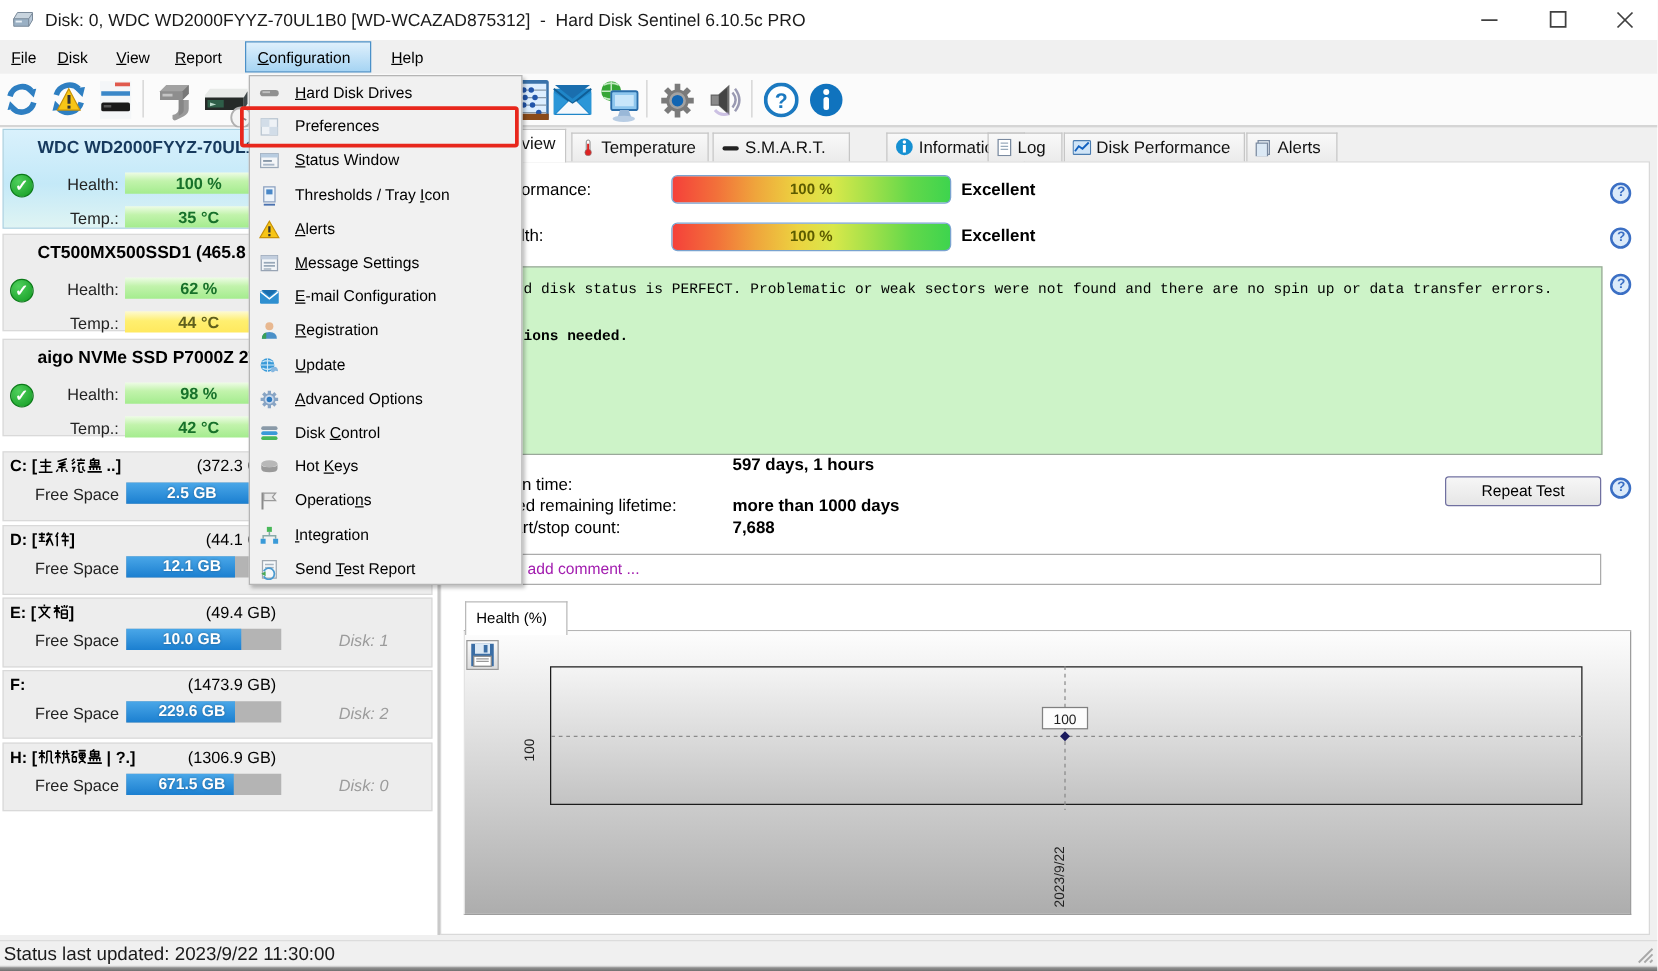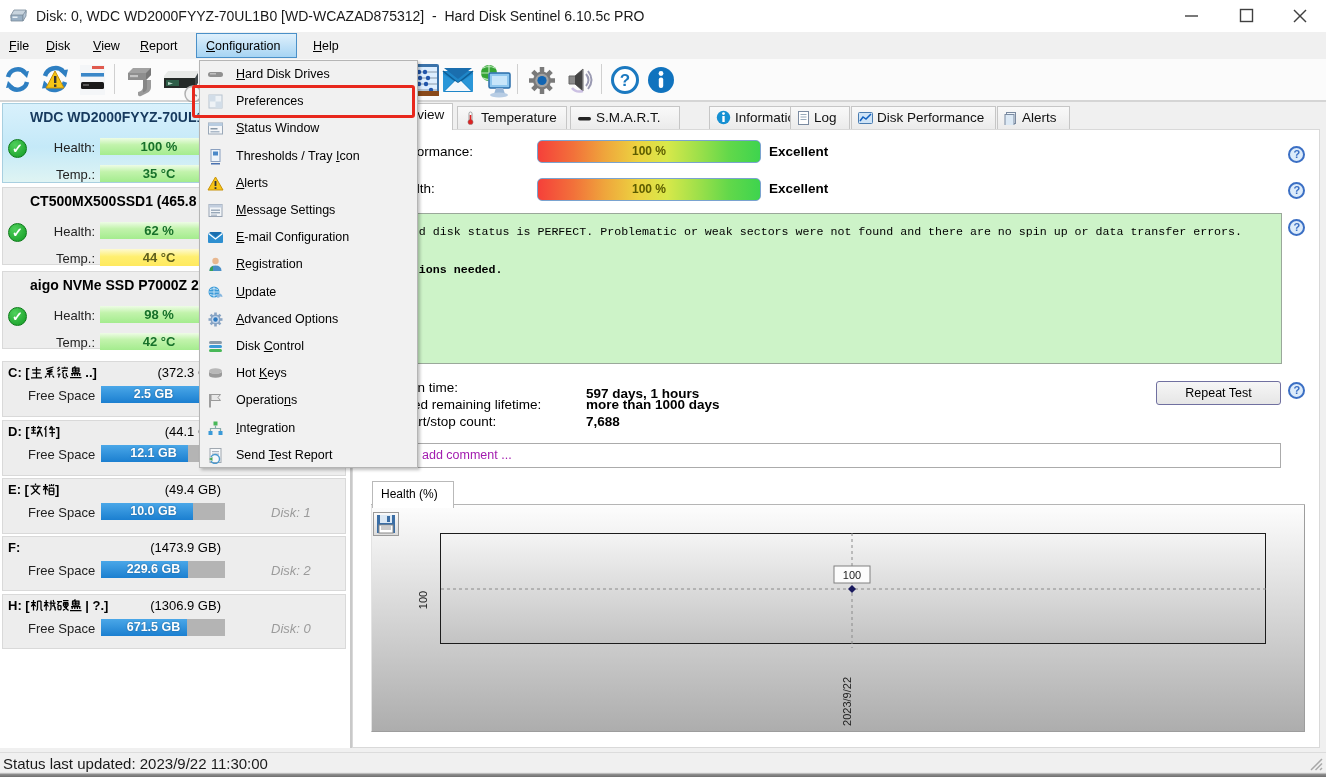--- a/index.html
+++ b/index.html
@@ -371,21 +371,21 @@
     <div class="abs gradbar" style="top:140px;">100 %</div>
     <div class="abs" style="left:769px;top:144px;font-size:13.5px;font-weight:bold;white-space:nowrap;">Excellent</div>
     <div class="abs" style="left:392px;top:181px;font-size:13.5px;white-space:nowrap;">Health:</div>
     <div class="abs gradbar" style="top:178px;">100 %</div>
     <div class="abs" style="left:769px;top:181px;font-size:13.5px;font-weight:bold;white-space:nowrap;">Excellent</div>
     <div class="abs" id="greenbox">
       <div style="position:absolute;left:1px;top:11px;">The hard disk status is PERFECT. Problematic or weak sectors were not found and there are no spin up or data transfer errors.</div>
       <div style="position:absolute;left:1px;top:49px;font-weight:bold;">&nbsp;No actions needed.</div>
     </div>
     <div class="abs ilab" style="top:380px;">Power on time:</div>
-    <div class="abs ival" style="top:386px;">597 days, 1 hours</div>
+    <div class="abs ival" style="top:364px;">597 days, 1 hours</div>
     <div class="abs ilab" style="top:397px;">Estimated remaining lifetime:</div>
     <div class="abs ival" style="top:397px;">more than 1000 days</div>
     <div class="abs ilab" style="top:414px;">Total start/stop count:</div>
     <div class="abs ival" style="top:414px;">7,688</div>
     <div class="abs" id="repeatbtn">Repeat Test</div>
     <div class="abs" id="commentbox">add comment ...</div>
     <div class="abs helpico" style="left:1288px;top:146px;"></div>
     <div class="abs helpico" style="left:1288px;top:182px;"></div>
     <div class="abs helpico" style="left:1288px;top:219px;"></div>
     <div class="abs helpico" style="left:1288px;top:382px;"></div>

